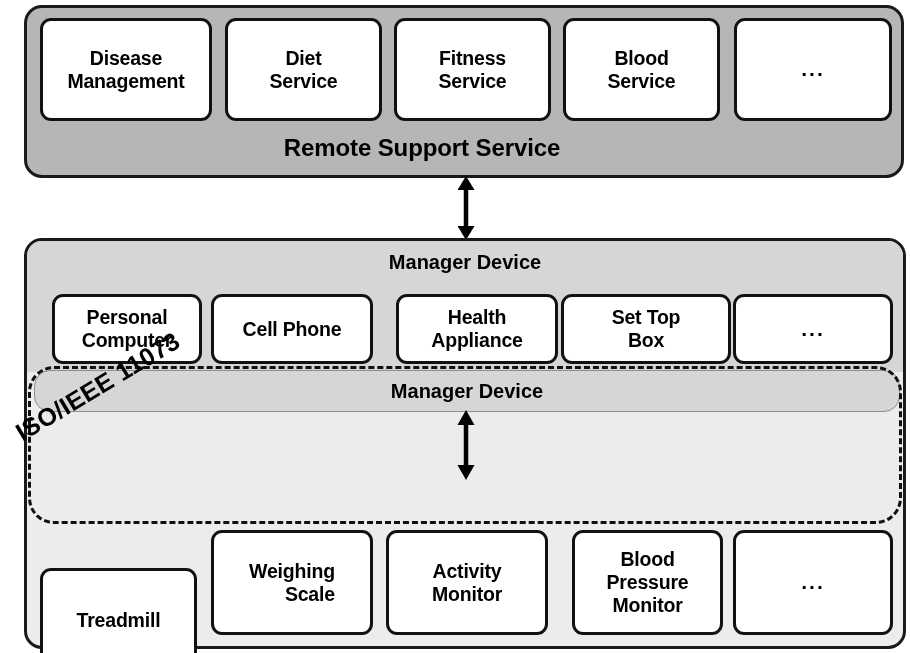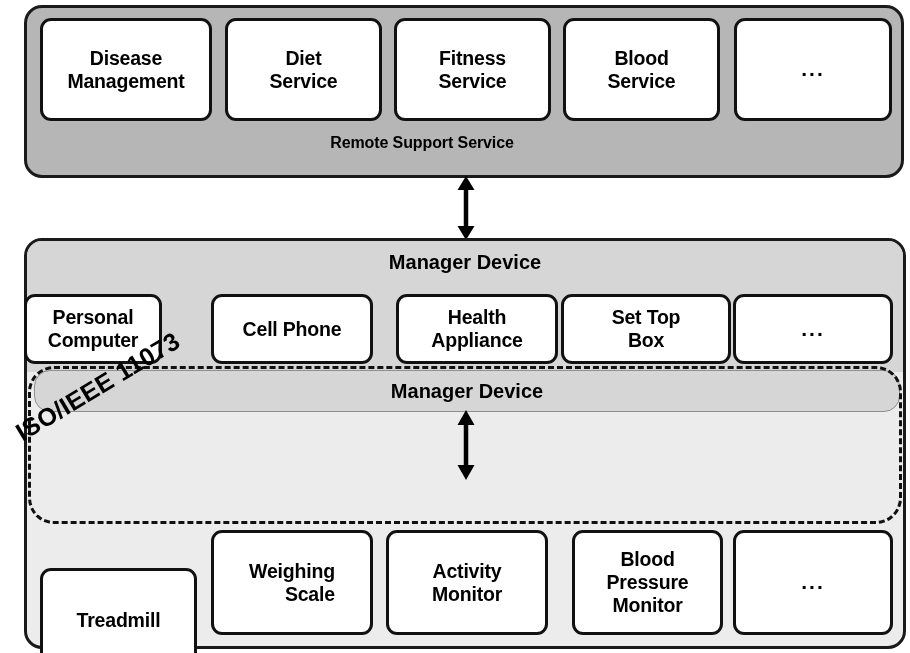--- a/index.html
+++ b/index.html
@@ -54,21 +54,21 @@
     top: 18px;
     height: 103px;
     font-size: 19.5px;
   }
   .section-label-top {
     position: absolute;
     left: 24px;
     top: 134px;
     width: 796px;
     text-align: center;
-    font-size: 16px;
+    font-size: 24px;
     font-weight: bold;
     color: #000000;
     letter-spacing: -0.1px;
   }
 
   
   .outer-main {
     position: absolute;
     left: 24px;
     top: 238px;
@@ -208,21 +208,21 @@
     <line x1="16" y1="9" x2="16" y2="55" stroke="#000000" stroke-width="4.5"></line>
     <polygon points="16,0 7.5,14 24.5,14" fill="#000000"></polygon>
     <polygon points="16,64 7.5,50 24.5,50" fill="#000000"></polygon>
   </svg>
 
   <div class="outer-main"></div>
   <div class="main-upper-fill"></div>
 
   <div class="label-manager-top">Manager Device</div>
 
-  <div class="card mid-box" style="left:24px; width:138px;">
+  <div class="card mid-box" style="left:52px; width:150px;">
     <span><span>Personal</span><br><span>Computer</span></span>
   </div>
   <div class="card mid-box" style="left:211px; width:162px;">
     <span>Cell Phone</span>
   </div>
   <div class="card mid-box" style="left:386px; width:162px;margin-left:10px;">
     <span><span>Health</span><br><span>Appliance</span></span>
   </div>
   <div class="card mid-box" style="left:561px; width:170px;">
     <span><span>Set Top</span><br><span>Box</span></span>

